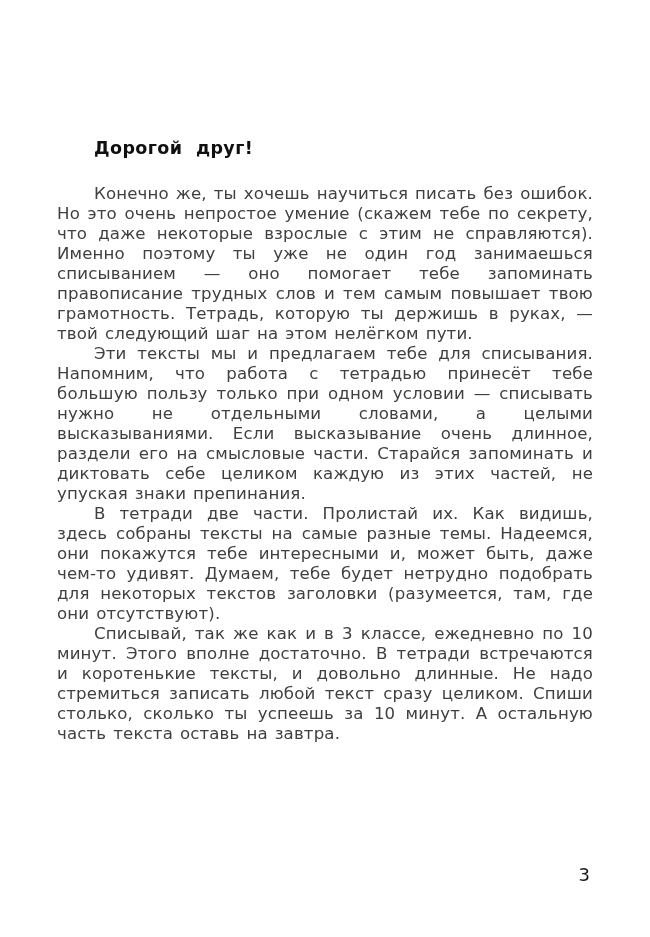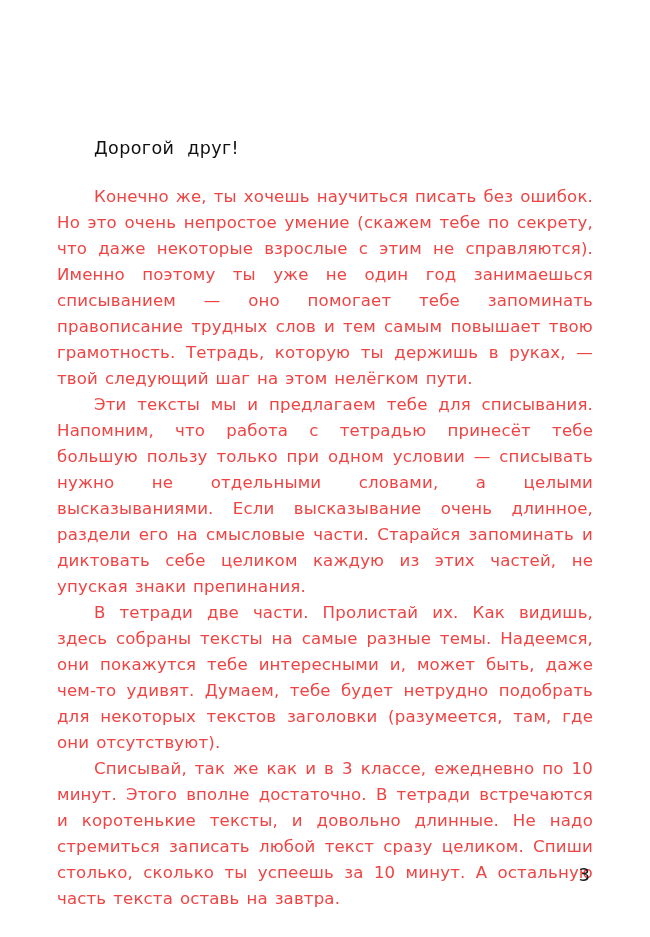--- a/index.html
+++ b/index.html
@@ -12,35 +12,35 @@
   }
   .page {
     position: relative;
     width: 650px;
     height: 937px;
     padding: 138px 57px 0 57px;
     background: #ffffff;
   }
   .title {
     font-size: 17.5px;
-    font-weight: 400;
+    font-weight: 700;
     letter-spacing: 0.4px;
     word-spacing: 7px;
     text-indent: 37px;
     margin-bottom: 26px;
     color: #101010;
   }
   .body-text p {
     font-size: 16.6px;
-    line-height: 26px;
+    line-height: 20px;
     text-align: justify;
     text-indent: 37px;
     word-spacing: 1.5px;
     letter-spacing: 0.15px;
-    color: #ef4444;
+    color: #404040;
     hyphens: auto;
     -webkit-hyphens: auto;
   }
   .page-number {
     position: absolute;
     right: 60px;
     bottom: 52px;
     font-size: 18px;
     color: #181818;
   }

